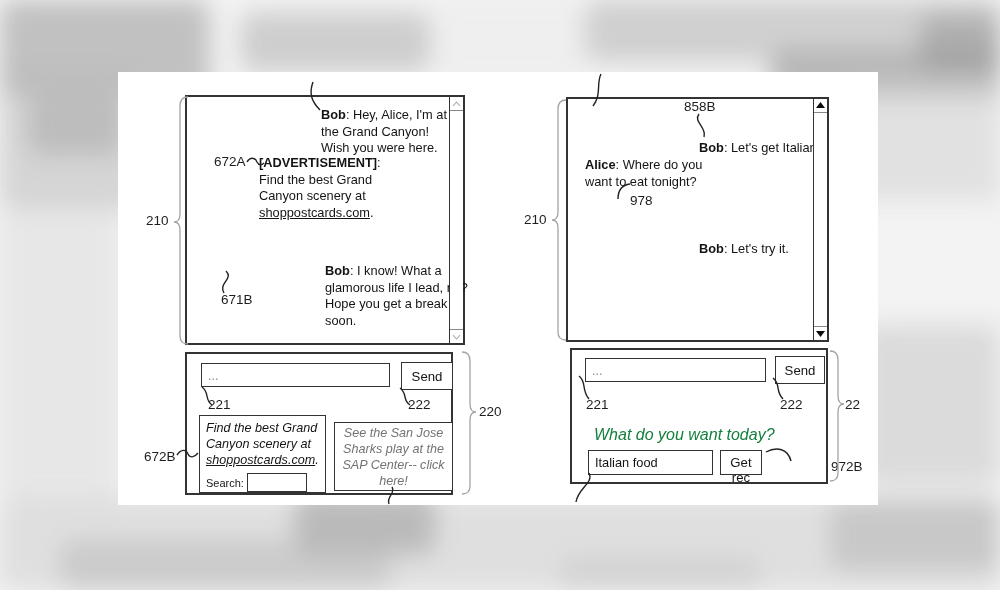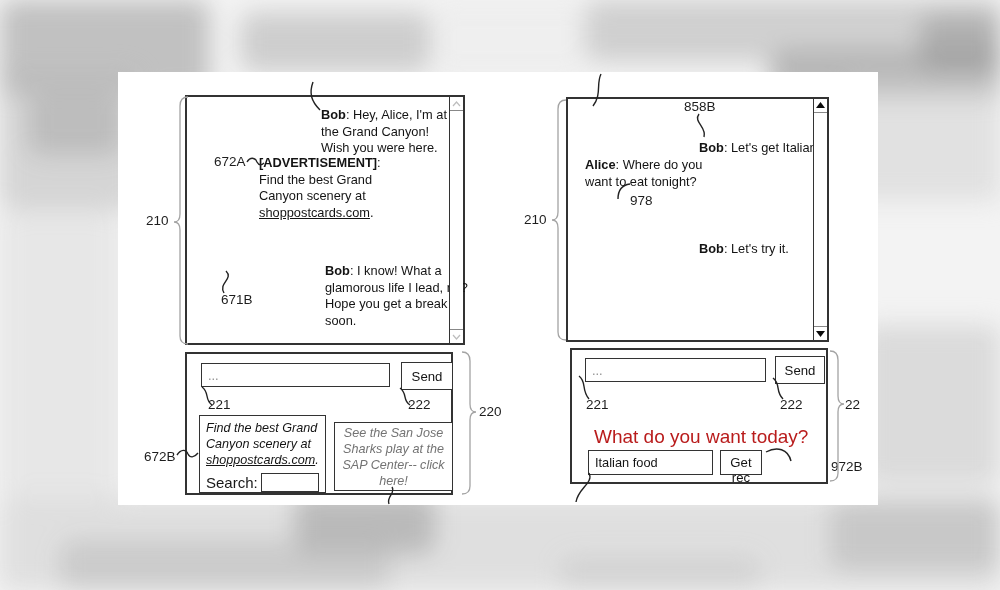--- a/index.html
+++ b/index.html
@@ -22,24 +22,24 @@
   .field{position:absolute;border:1.5px solid #333;background:#fff;box-sizing:border-box;
          font-family:"Liberation Sans","DejaVu Sans",sans-serif;font-size:12.8px;color:#141414;padding:2px 6px;outline:none;}
   .field::placeholder{color:#8f8f8f;}
   .btn{position:absolute;background:#fff;border:1.5px solid #333;box-sizing:border-box;
        font-family:"Liberation Sans","DejaVu Sans",sans-serif;font-size:13.2px;color:#141414;padding:4px;}
   .sbar{position:absolute;top:0;right:0;bottom:0;width:14px;border-left:1.5px solid #333;box-sizing:border-box;background:#fff;}
   .sbtn{position:absolute;left:0;right:0;height:13px;display:flex;align-items:center;justify-content:center;}
   .sbtn.top{top:0;border-bottom:1px solid #888;}
   .sbtn.bot{bottom:0;border-top:1px solid #888;}
   .adtext{font-style:italic;font-size:12.6px;line-height:16px;white-space:pre-line;color:#141414;}
-  .searchrow{display:flex;align-items:center;gap:3px;margin-top:5px;font-size:15px;}
+  .searchrow{display:flex;align-items:center;gap:3px;margin-top:5px;font-size:11px;}
   .searchbox{width:60px;height:19px;border:1.5px solid #333;background:#fff;box-sizing:border-box;}
   .promotext{font-style:italic;font-size:12.6px;line-height:16px;white-space:pre-line;text-align:center;color:#737373;}
-  .prompt{position:absolute;font-size:19px;color:#b91c1c;white-space:nowrap;}
+  .prompt{position:absolute;font-style:italic;font-size:16px;color:#15803d;white-space:nowrap;}
 </style>
 </head>
 <body>
 
 <div class="bg">
   <div class="blob" style="left:0;top:0;width:210px;height:95px;background:#909090;opacity:.5"></div>
   <div class="blob" style="left:240px;top:12px;width:190px;height:60px;background:#aaaaaa;opacity:.5"></div>
   <div class="blob" style="left:430px;top:0;width:160px;height:80px;background:#ececec;opacity:.7"></div>
   <div class="blob" style="left:585px;top:0;width:420px;height:62px;background:#b3b3b3;opacity:.55"></div>
   <div class="blob" style="left:770px;top:52px;width:240px;height:45px;background:#8d8d8d;opacity:.55"></div>

